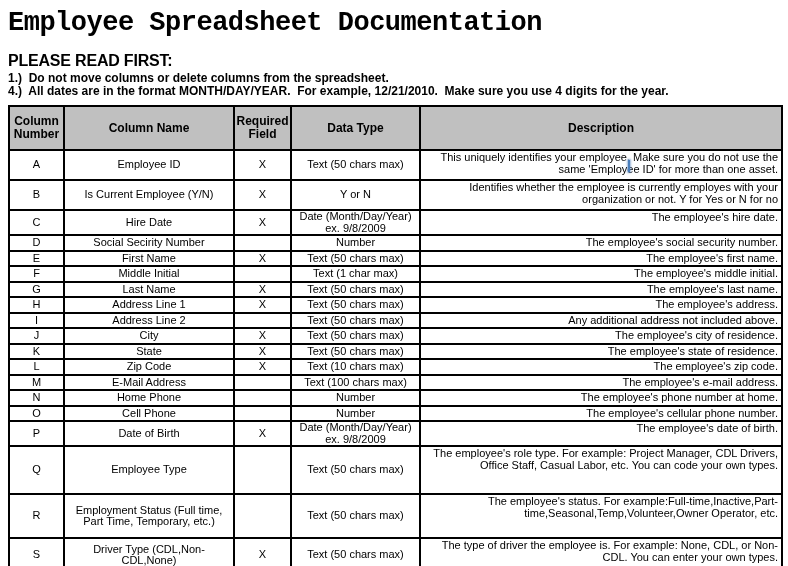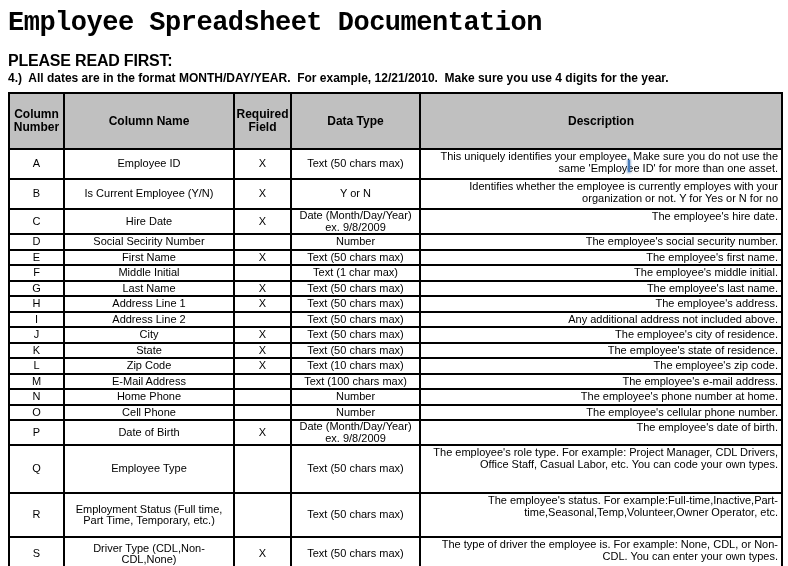--- a/index.html
+++ b/index.html
@@ -35,21 +35,21 @@
     width: 773px;
   }
   .doc-table th, .doc-table td {
     border: 2px solid #000;
     overflow: hidden;
   }
   .doc-table th {
     background: #c0c0c0;
     font-size: 12px; font-weight: bold;
     text-align: center; vertical-align: middle;
-    padding: 14px 1px;
+    padding: 8px 1px;
     height: 24px;
     line-height: 13px;
   }
   .doc-table td {
     font-size: 11px;
     line-height: 11.5px;
     padding: 0 2px;
     text-align: center;
     vertical-align: middle;
   }
@@ -78,20 +78,21 @@
 </style>
 </head>
 <body>
 
 <div class="page">
 
   <h1 class="page-title">Employee Spreadsheet Documentation</h1>
 
   <div class="intro">
     <h2 class="intro-heading">PLEASE READ FIRST:</h2>
+    <div class="intro-item">1.)  Do not move columns or delete columns from the spreadsheet.</div>
     <div class="intro-item">4.)  All dates are in the format MONTH/DAY/YEAR.  For example, 12/21/2010.  Make sure you use 4 digits for the year.</div>
   </div>
 
   <table class="doc-table">
     <colgroup>
       <col style="width:55px">
       <col style="width:170px">
       <col style="width:57px">
       <col style="width:129px">
       <col style="width:362px">

